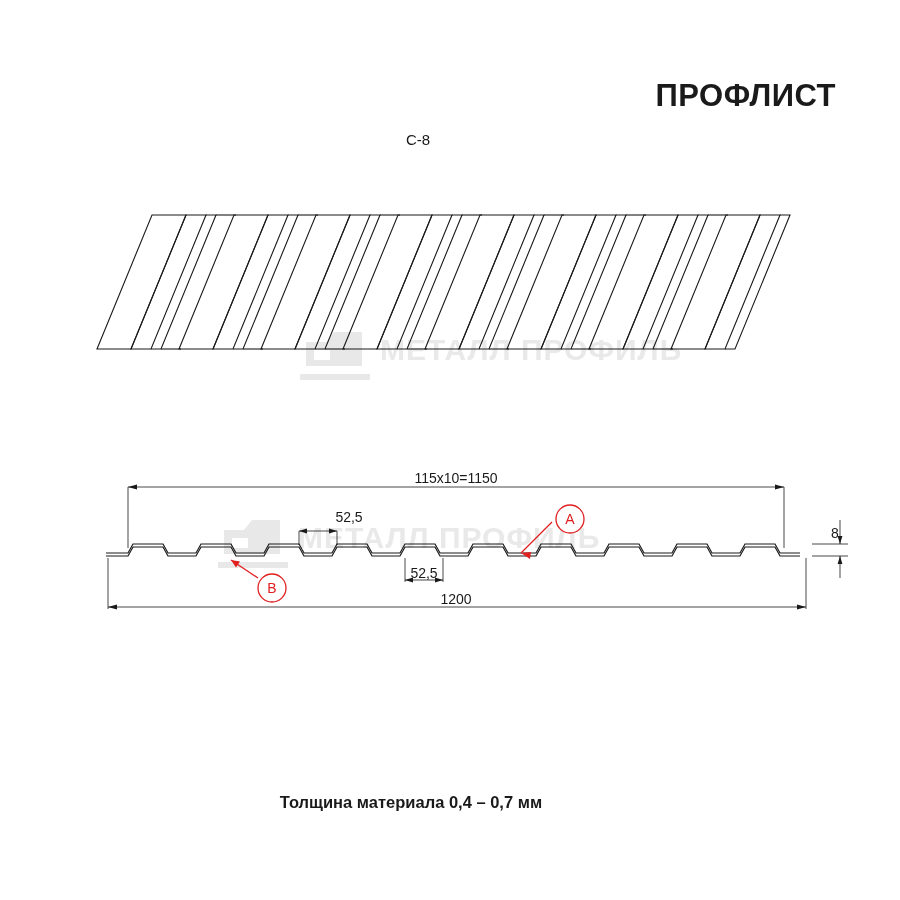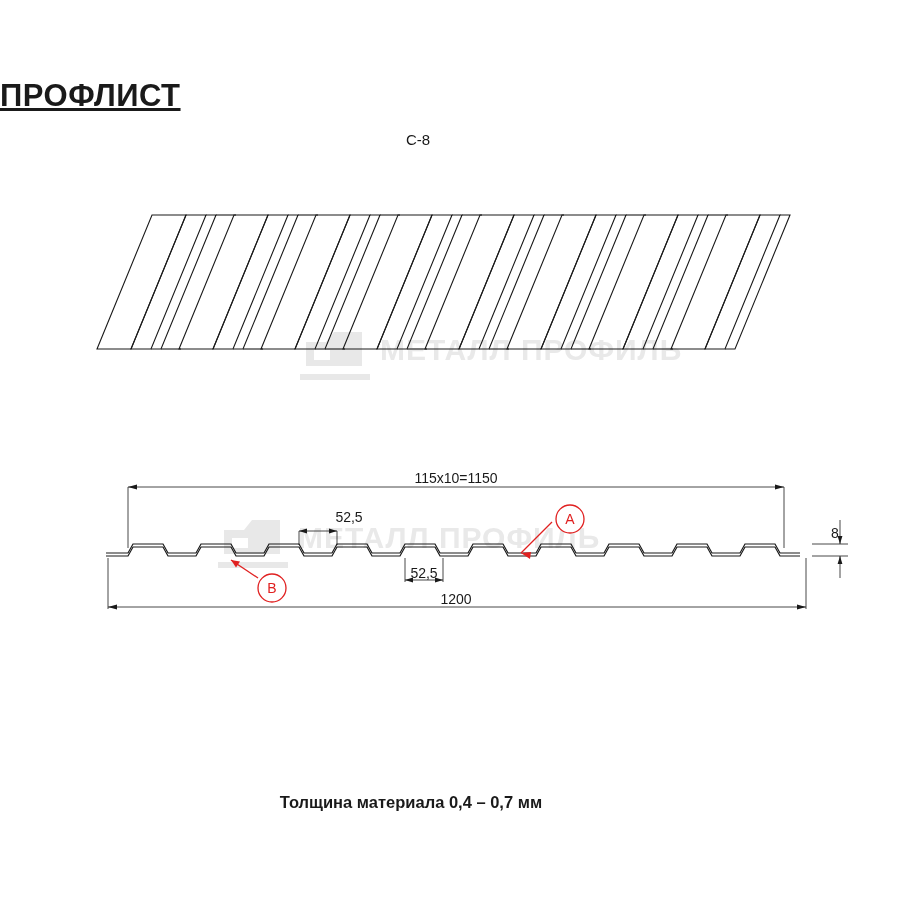--- a/index.html
+++ b/index.html
@@ -19,26 +19,25 @@
     position: absolute;
     left: 0; top: 0;
     width: 900px;
     height: 900px;
   }
   .title {
     position: absolute;
     left: 0;
     top: 78px;
     width: 836px;
-    text-align: left;
+    text-align: right;
     font-size: 31px;
     font-weight: bold;
     letter-spacing: 0.5px;
     color: #1a1a1a;
-    text-decoration: underline;
   }
   .subtitle {
     position: absolute;
     left: 0;
     top: 131px;
     width: 836px;
     text-align: center;
     font-size: 15px;
     color: #1a1a1a;
   }

